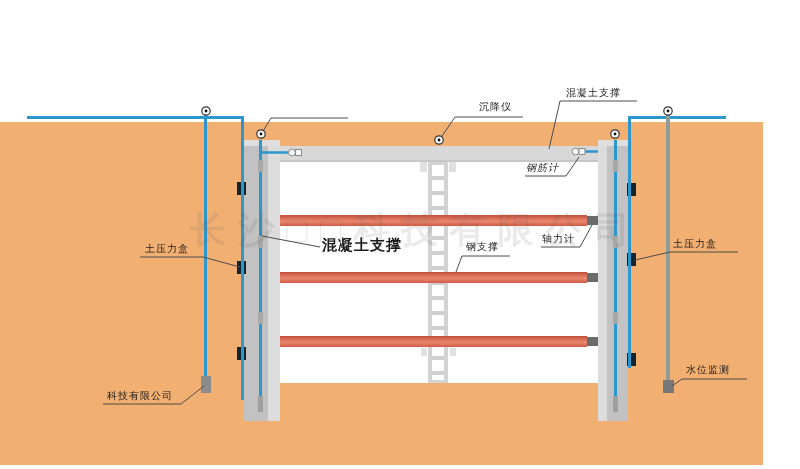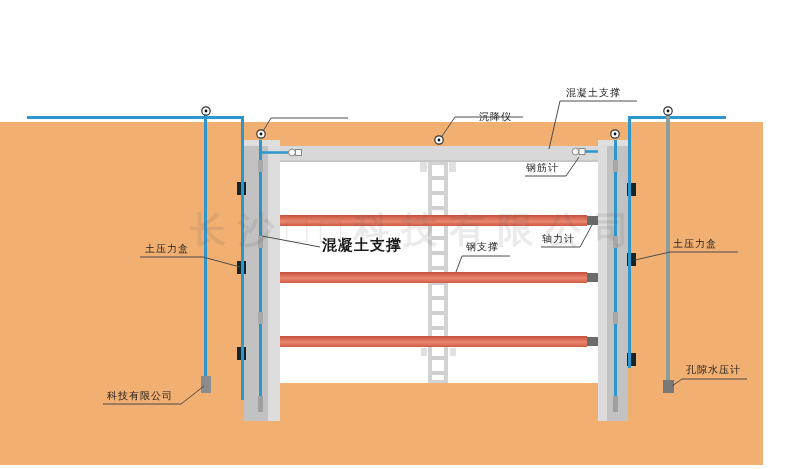--- a/index.html
+++ b/index.html
@@ -157,24 +157,24 @@
     </g>
     <g>
       <line x1="584" y1="151.5" x2="598" y2="151.5" stroke="#2d96cc" stroke-width="2.5"></line>
       <circle cx="575.5" cy="151.5" r="3.4" fill="#f7f7f7" stroke="#8a8a8a" stroke-width="1"></circle>
       <rect x="579" y="148.5" width="6" height="6" fill="#f7f7f7" stroke="#8a8a8a" stroke-width="1"></rect>
     </g>
   </svg>
 
   <div class="abs watermark">长沙□□科技有限公司</div>
 
-  <div class="label" style="left:479px;top:110px;text-align:center;">沉降仪</div>
+  <div class="label" style="left:479px;top:100px;text-align:center;">沉降仪</div>
   <div class="label" style="left:566px;top:86px;">混凝土支撑</div>
-  <div class="label" style="left:526px;top:161px;">钢筋计</div>
+  <div class="label" style="left:526px;top:161px;font-style:italic;">钢筋计</div>
   <div class="label big" style="left:322px;top:236px;">混凝土支撑</div>
   <div class="label" style="left:466px;top:240px;">钢支撑</div>
   <div class="label" style="left:542px;top:232px;">轴力计</div>
   <div class="label" style="left:145px;top:242px;">土压力盒</div>
   <div class="label" style="left:673px;top:237px;">土压力盒</div>
   <div class="label" style="left:107px;top:389px;">科技有限公司</div>
-  <div class="label" style="left:686px;top:363px;">孔隙水压计</div>
+  <div class="label" style="left:686px;top:363px;">水位监测</div>
 
 </div>
 
 </body></html>

